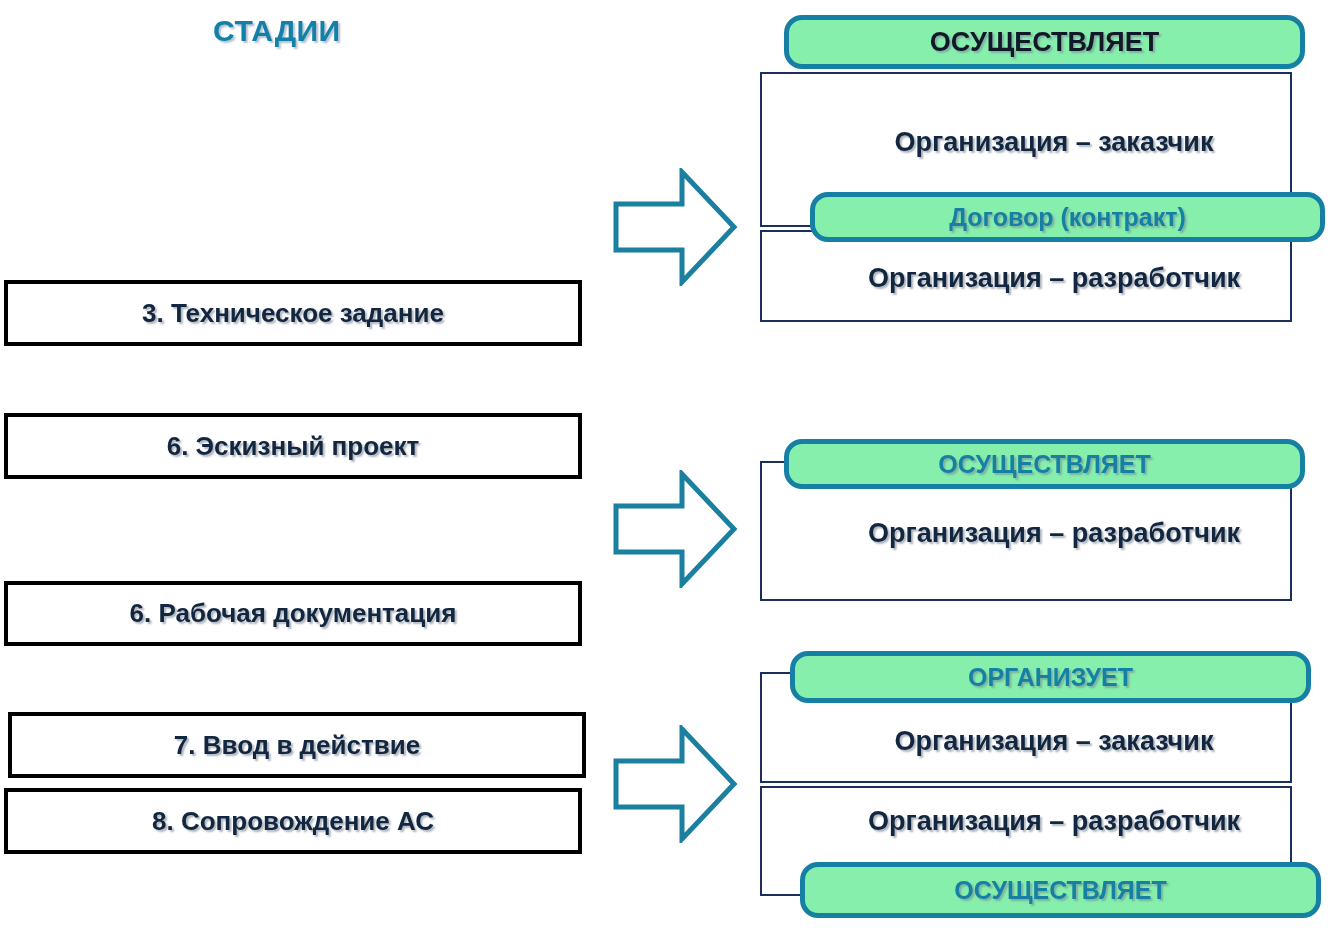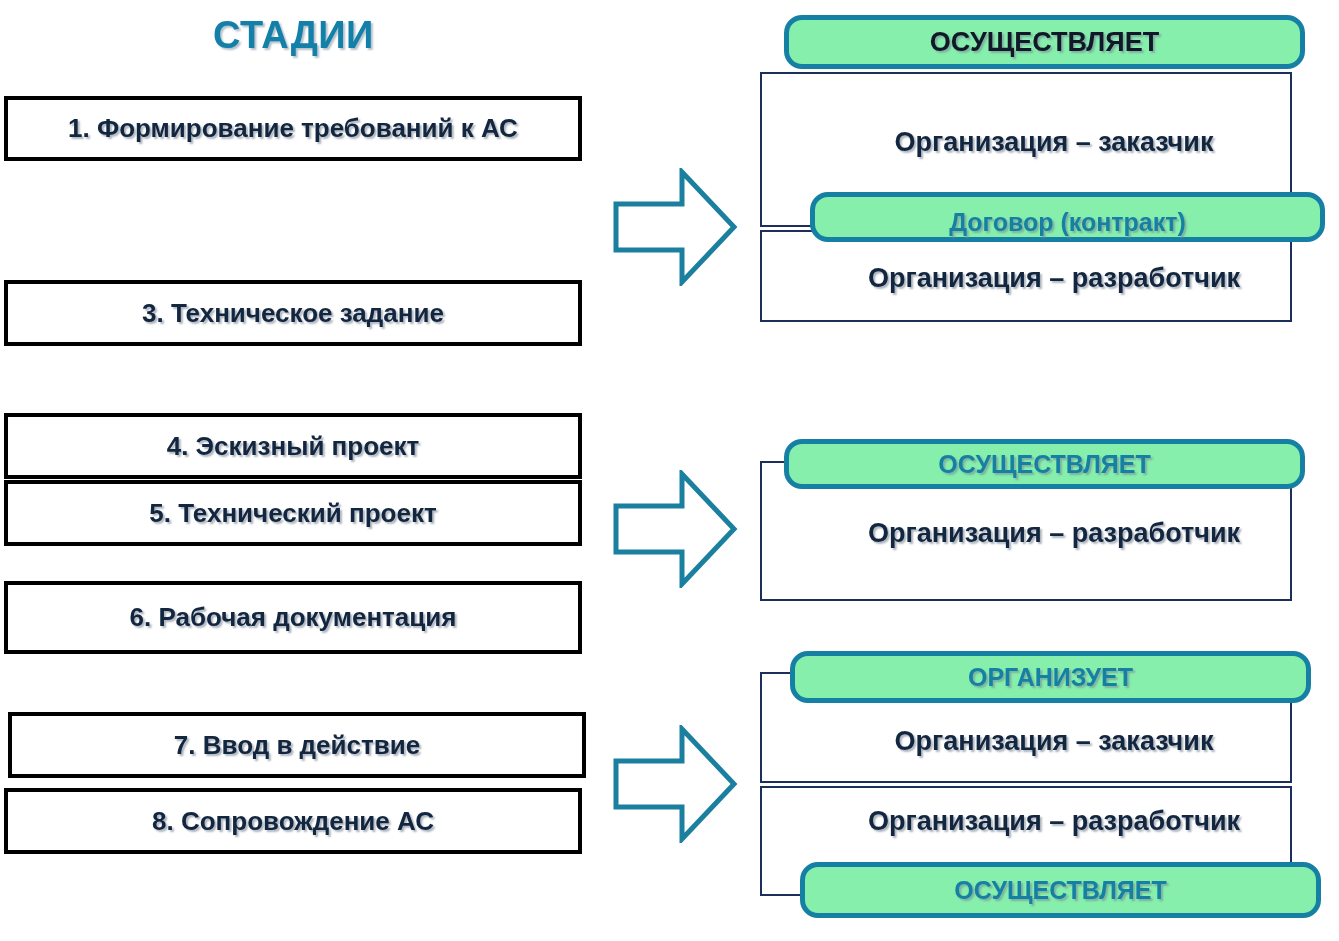--- a/index.html
+++ b/index.html
@@ -14,21 +14,21 @@
     position: relative;
     width: 1339px;
     height: 941px;
     background: #ffffff;
     overflow: hidden;
   }
 
   
   .stage-title {
     position: absolute;
-    font-size: 38px;
+    font-size: 30px;
     font-weight: bold;
     color: #1280a8;
     letter-spacing: 0.5px;
     text-shadow: 2px 2px 2px rgba(120,140,160,0.55);
     white-space: nowrap;
   }
   .stage-box {
     position: absolute;
     box-sizing: border-box;
     background: #ffffff;
@@ -87,38 +87,32 @@
   .pill.dark .ptext { color: #111827; font-size: 27px; }
   .pill.teal .ptext { color: #1680a4; }
 </style>
 </head>
 <body>
 
 <div id="stage">
 
   <div class="stage-title" style="left:213px; top:14px;">СТАДИИ</div>
 
-  <div class="stage-box" style="left:4px; top:96px; width:578px; height:65px;">
-    <span class="label">1. Формирование требований к АС</span>
-  </div>
 
 
   <div class="stage-box" style="left:4px; top:280px; width:578px; height:66px;justify-content:center;">
     <span class="label">3. Техническое задание</span>
   </div>
 
   <div class="stage-box" style="left:4px; top:413px; width:578px; height:66px;">
-    <span class="label">4. Эскизный проект</span>
+    <span class="label">6. Эскизный проект</span>
   </div>
 
-  <div class="stage-box" style="left:4px; top:480px; width:578px; height:66px;">
-    <span class="label">5. Технический проект</span>
-  </div>
 
-  <div class="stage-box" style="left:4px; top:581px; width:578px; height:73px;">
+  <div class="stage-box" style="left:4px; top:581px; width:578px; height:65px;">
     <span class="label">6. Рабочая документация</span>
   </div>
 
   <div class="stage-box" style="left:8px; top:712px; width:578px; height:66px;">
     <span class="label">7. Ввод в действие</span>
   </div>
 
   <div class="stage-box" style="left:4px; top:788px; width:578px; height:66px;">
     <span class="label">8. Сопровождение АС</span>
   </div>
@@ -146,21 +140,21 @@
     <div class="actor-rect" style="left:760px; top:72px; width:532px; height:155px;"></div>
     <div class="actor-label" style="left:760px; top:127px; width:532px;">Организация – заказчик</div>
 
     <div class="actor-rect" style="left:760px; top:230px; width:532px; height:92px;"></div>
     <div class="actor-label" style="left:760px; top:263px; width:532px;">Организация – разработчик</div>
 
     <div class="pill dark" style="left:784px; top:15px; width:521px; height:54px;">
       <span class="ptext">ОСУЩЕСТВЛЯЕТ</span>
     </div>
 
-    <div class="pill teal" style="left:810px; top:192px; width:515px; height:50px;align-items:flex-end;">
+    <div class="pill teal" style="left:810px; top:192px; width:515px; height:50px;">
       <span class="ptext">Договор (контракт)</span>
     </div>
   </div>
 
   <div>
     <div class="actor-rect" style="left:760px; top:461px; width:532px; height:140px;"></div>
     <div class="actor-label" style="left:760px; top:518px; width:532px;">Организация – разработчик</div>
 
     <div class="pill teal" style="left:784px; top:439px; width:521px; height:50px;">
       <span class="ptext">ОСУЩЕСТВЛЯЕТ</span>

